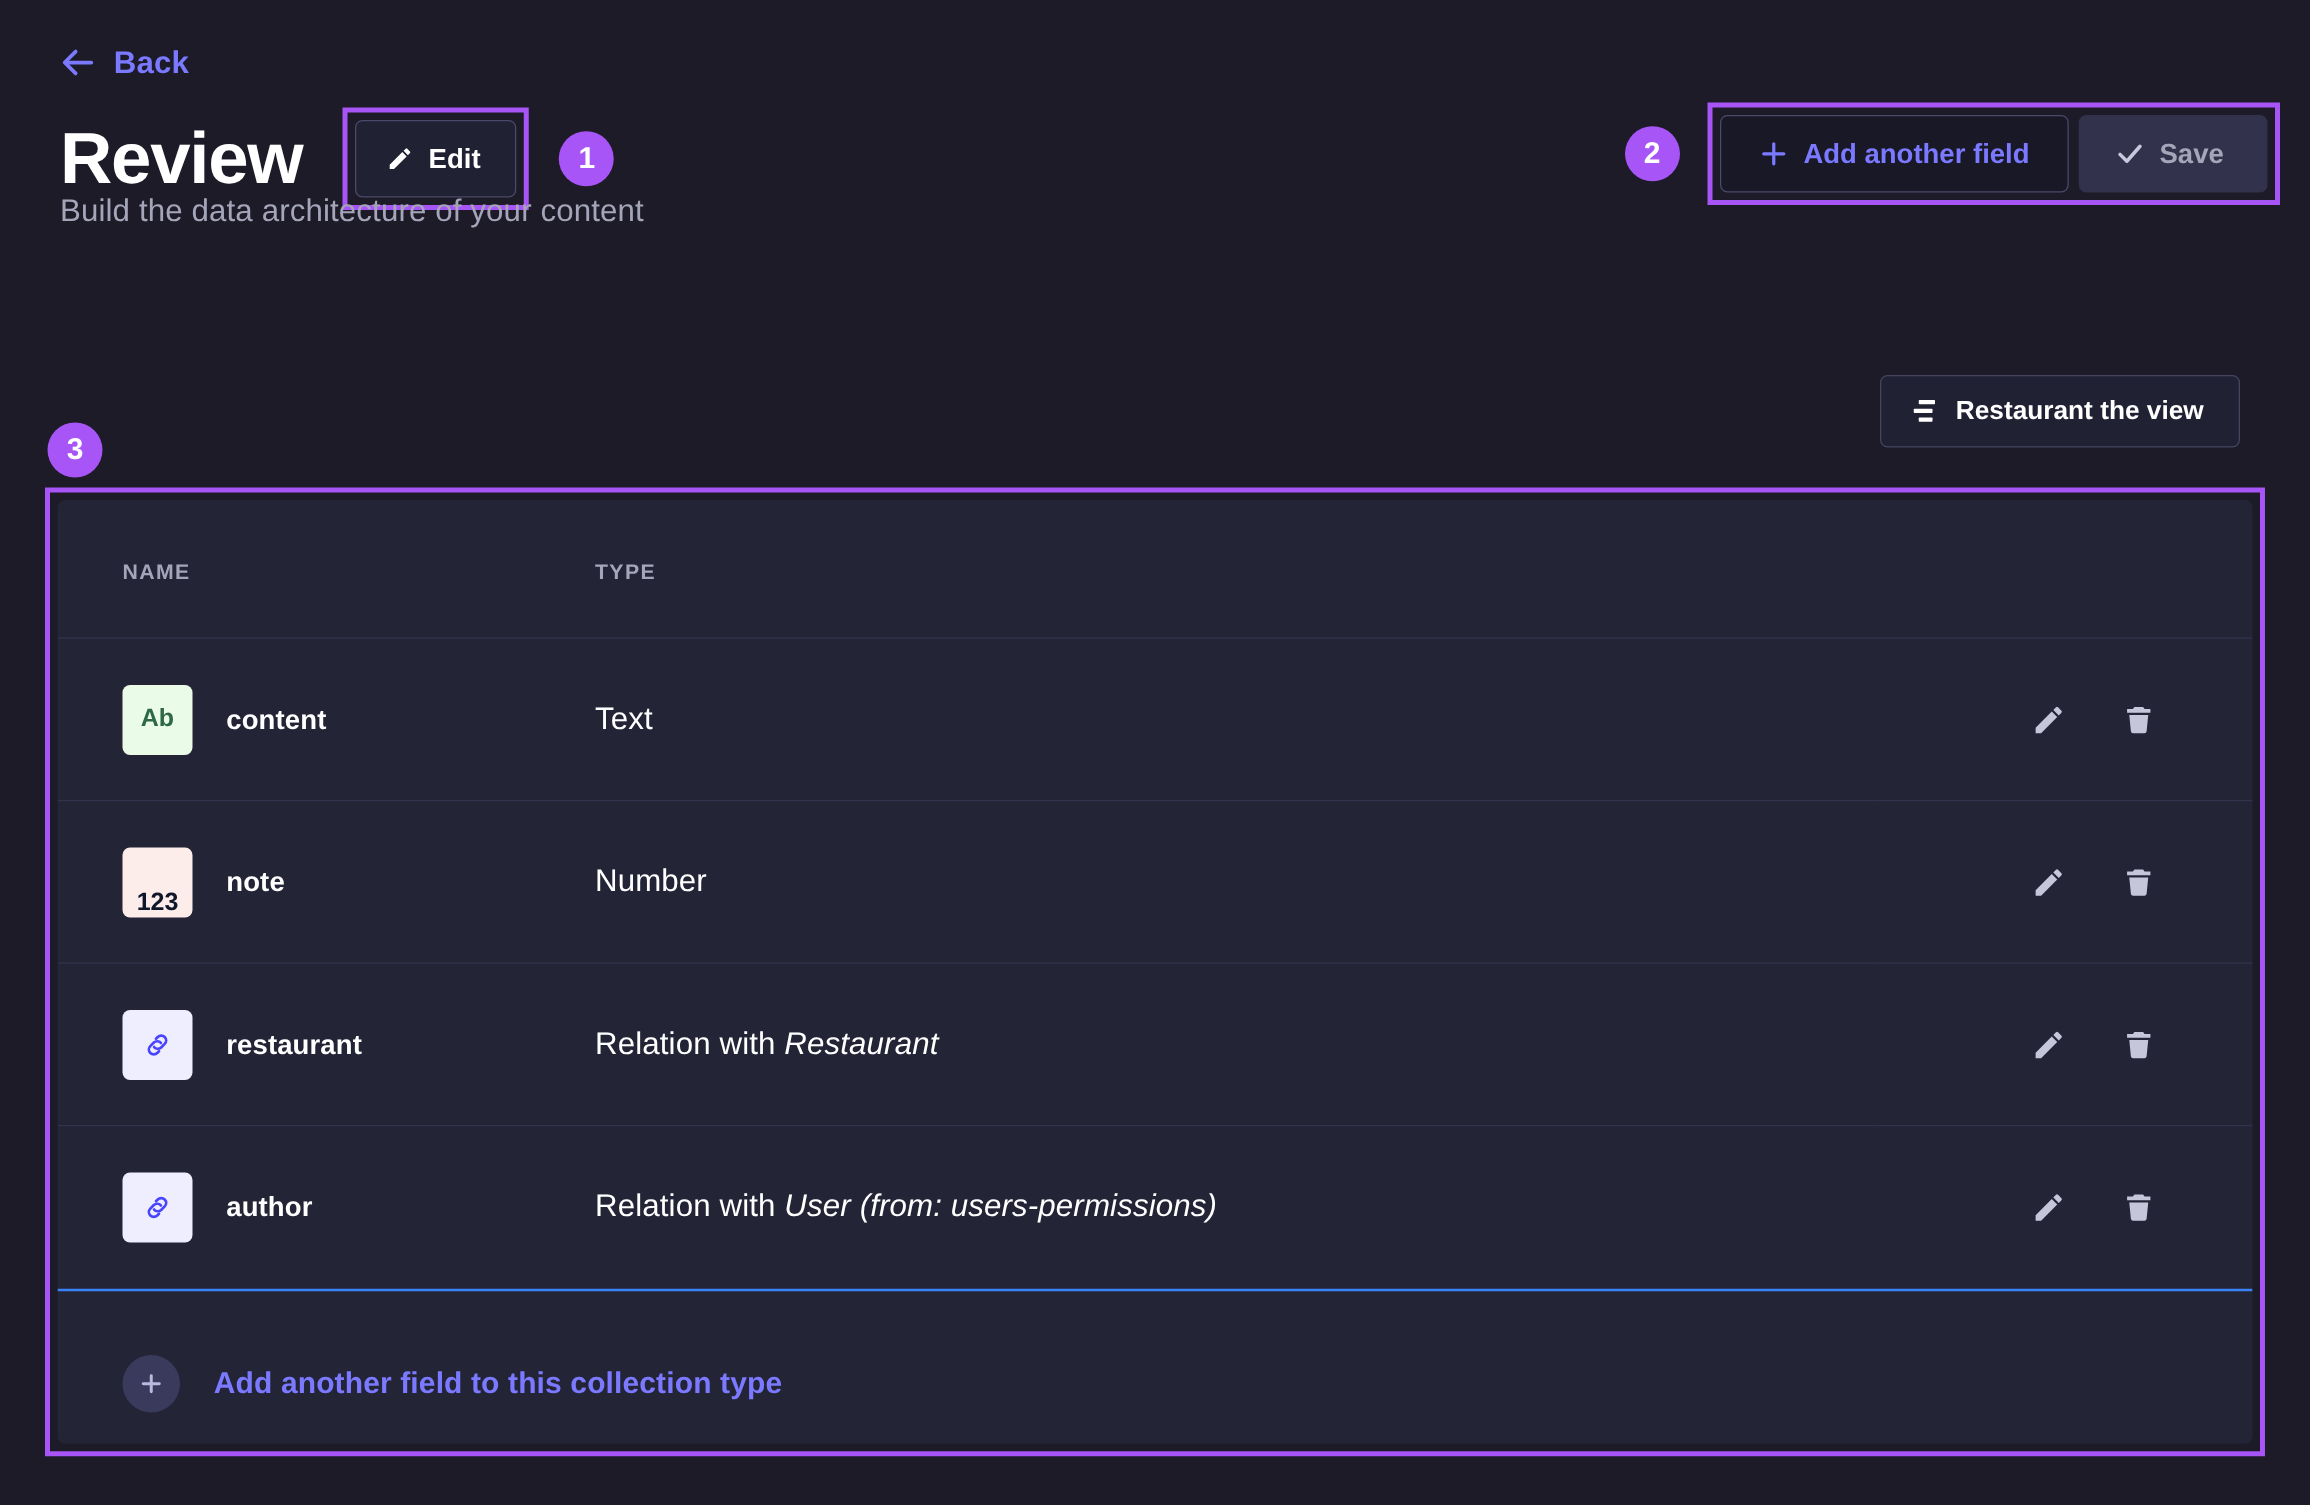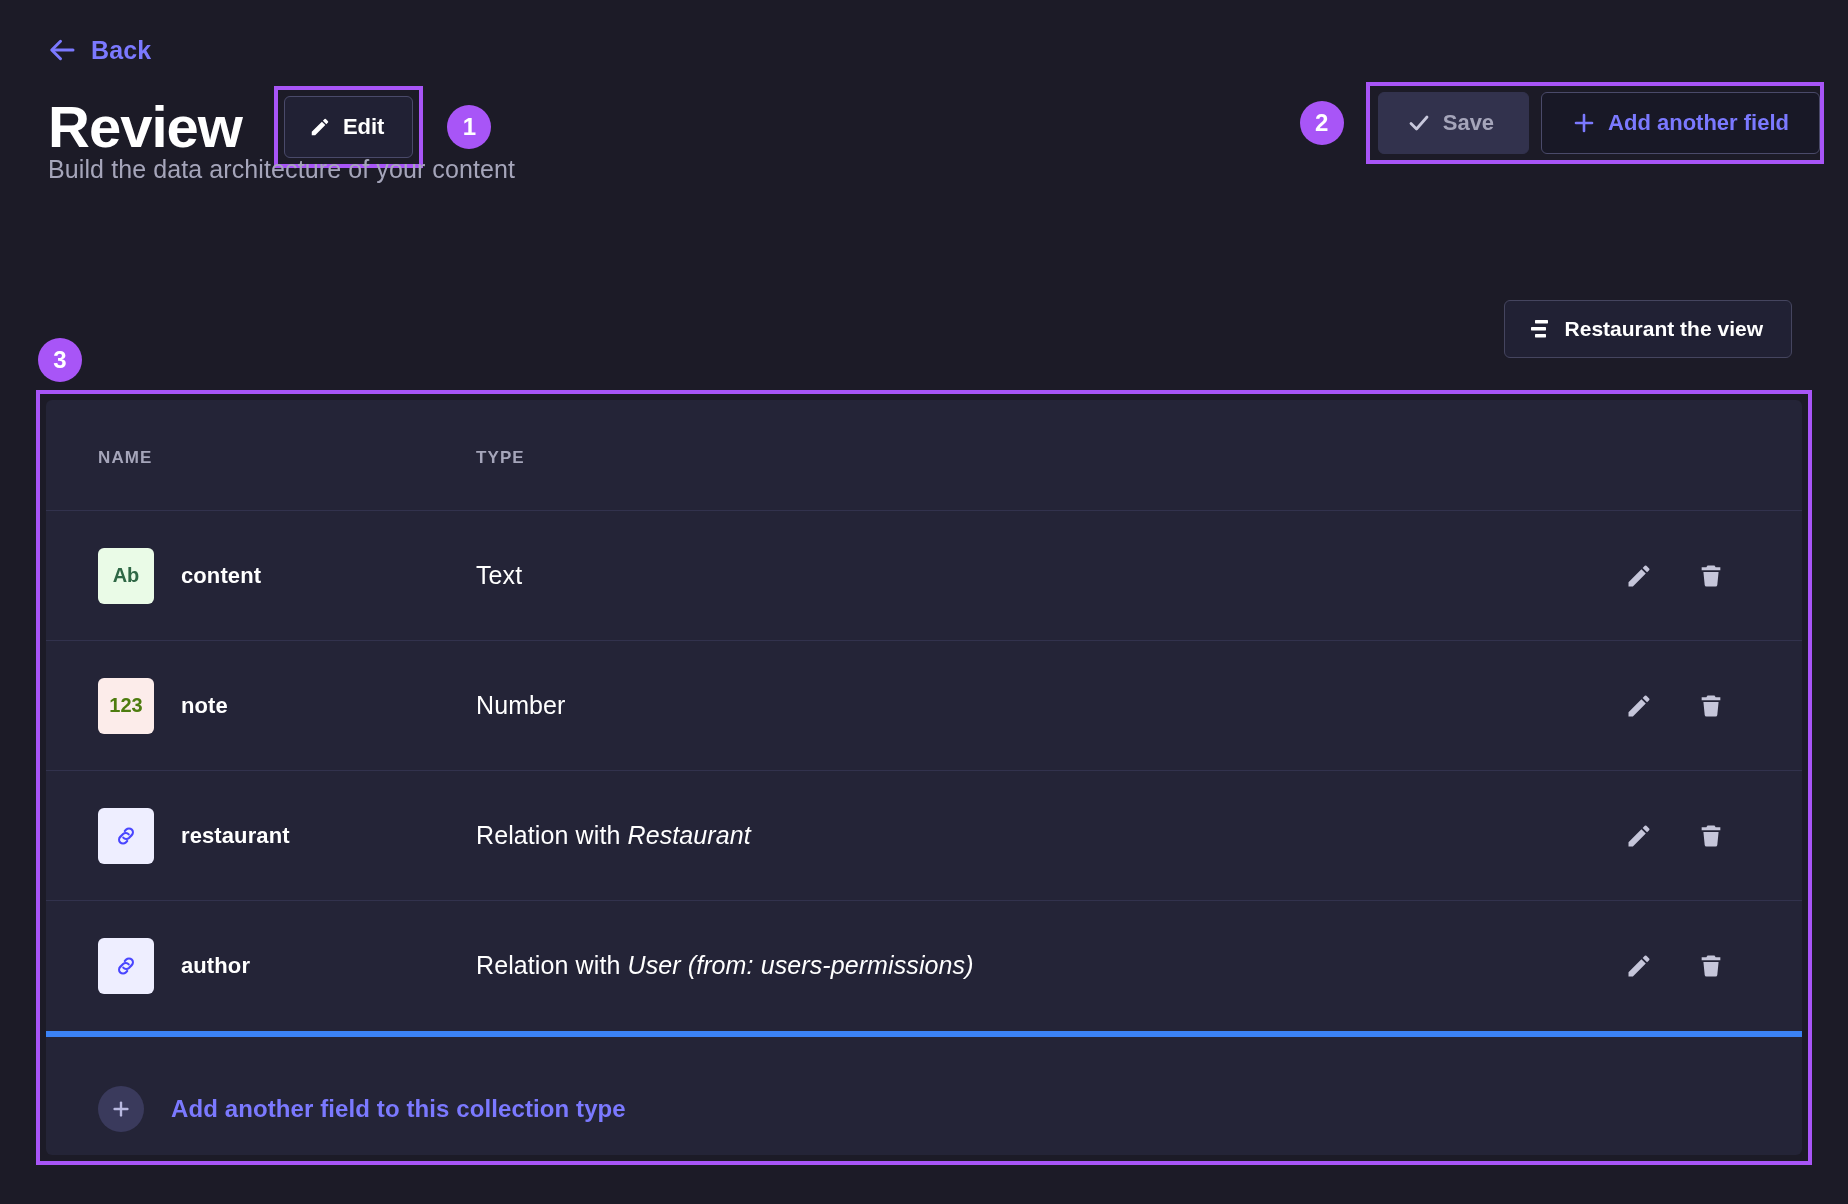--- a/index.html
+++ b/index.html
@@ -195,21 +195,21 @@
     width: 56px; height: 56px;
     border-radius: 6px;
     display: flex;
     align-items: center;
     justify-content: center;
     font-size: 20px;
     font-weight: 700;
     flex: none;
   }
   .type-badge.text { background: #eafbe7; color: #2f6846; text-align: center; }
-  .type-badge.number { background: #fcecea; color: #4d7c0f; }
+  .type-badge.number { background: #fcecea; color: #0f172a; align-items: flex-end; }
   .type-badge.relation { background: #eeeeff; }
   .field-name {
     font-size: 22px;
     font-weight: 700;
     color: #ffffff;
     letter-spacing: .1px;
   }
   .type-text {
     font-size: 25px;
     color: #ffffff;
@@ -229,21 +229,21 @@
     display: flex;
     align-items: center;
     justify-content: center;
     cursor: pointer;
     background: none;
     border: none;
   }
 
   
   .add-footer {
-    border-top: 6px solid #3b82f6;
+    border-top: 2px solid #3b82f6;
     display: flex;
     align-items: center;
     gap: 27px;
     padding: 0 0 0 52px;
     height: 150px;
     cursor: pointer;
   }
   .plus-circle {
     width: 46px; height: 46px;
     border-radius: 50%;
@@ -289,37 +289,37 @@
 
   <span class="badge-num badge-after">1</span>
 </div>
 
 <div class="subtitle">Build the data architecture of your content</div>
 
 <div class="actions">
   <span class="badge-num badge-before">2</span>
 
   <span class="hl actions-hl">
-    <button class="btn btn-save">
-      <span>
-        <svg class="icon" width="24" height="24" viewBox="0 0 24 24" fill="none" stroke="#c8c8dc" stroke-width="2.8" stroke-linecap="round" stroke-linejoin="round">
-          <polyline points="4,12.5 9.5,18 20,6"></polyline>
-        </svg>
-      </span>
-      <span>Save</span>
-    </button>
-
     <button class="btn btn-add">
       <span>
         <svg class="icon" width="24" height="24" viewBox="0 0 24 24" fill="none" stroke="#7b79ff" stroke-width="2.6" stroke-linecap="round">
           <line x1="12" y1="4" x2="12" y2="20"></line>
           <line x1="4" y1="12" x2="20" y2="12"></line>
         </svg>
       </span>
       <span>Add another field</span>
+    </button>
+
+    <button class="btn btn-save">
+      <span>
+        <svg class="icon" width="24" height="24" viewBox="0 0 24 24" fill="none" stroke="#c8c8dc" stroke-width="2.8" stroke-linecap="round" stroke-linejoin="round">
+          <polyline points="4,12.5 9.5,18 20,6"></polyline>
+        </svg>
+      </span>
+      <span>Save</span>
     </button>
   </span>
 </div>
 
 <div class="configure-wrap">
   <button class="btn btn-configure">
     <span>
       <svg class="icon" width="24" height="22" viewBox="0 0 24 22" fill="#ffffff">
         <rect x="6" y="2" width="13" height="3.4" rx="0.6"></rect>
         <rect x="2" y="9" width="15" height="3.4" rx="0.6"></rect>

